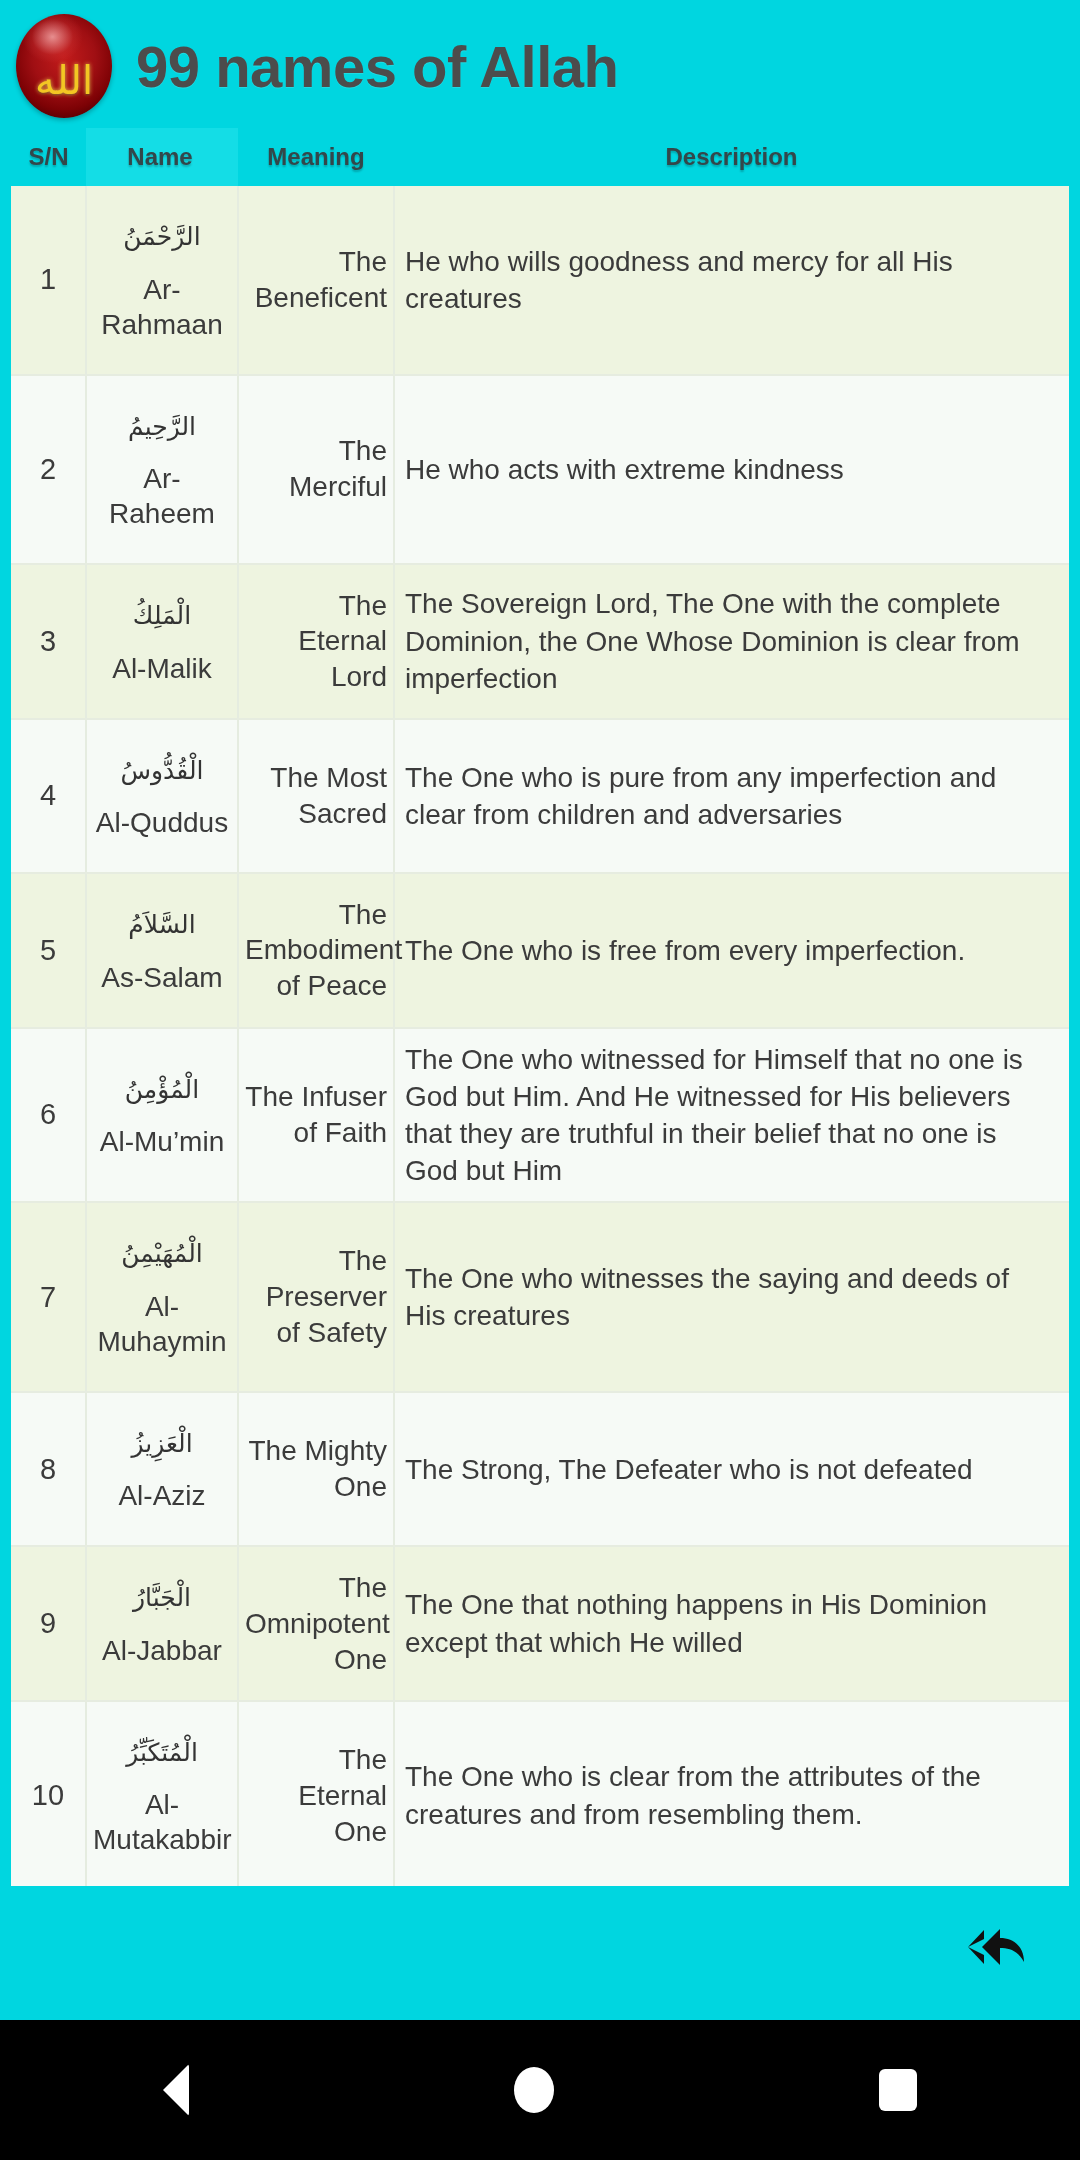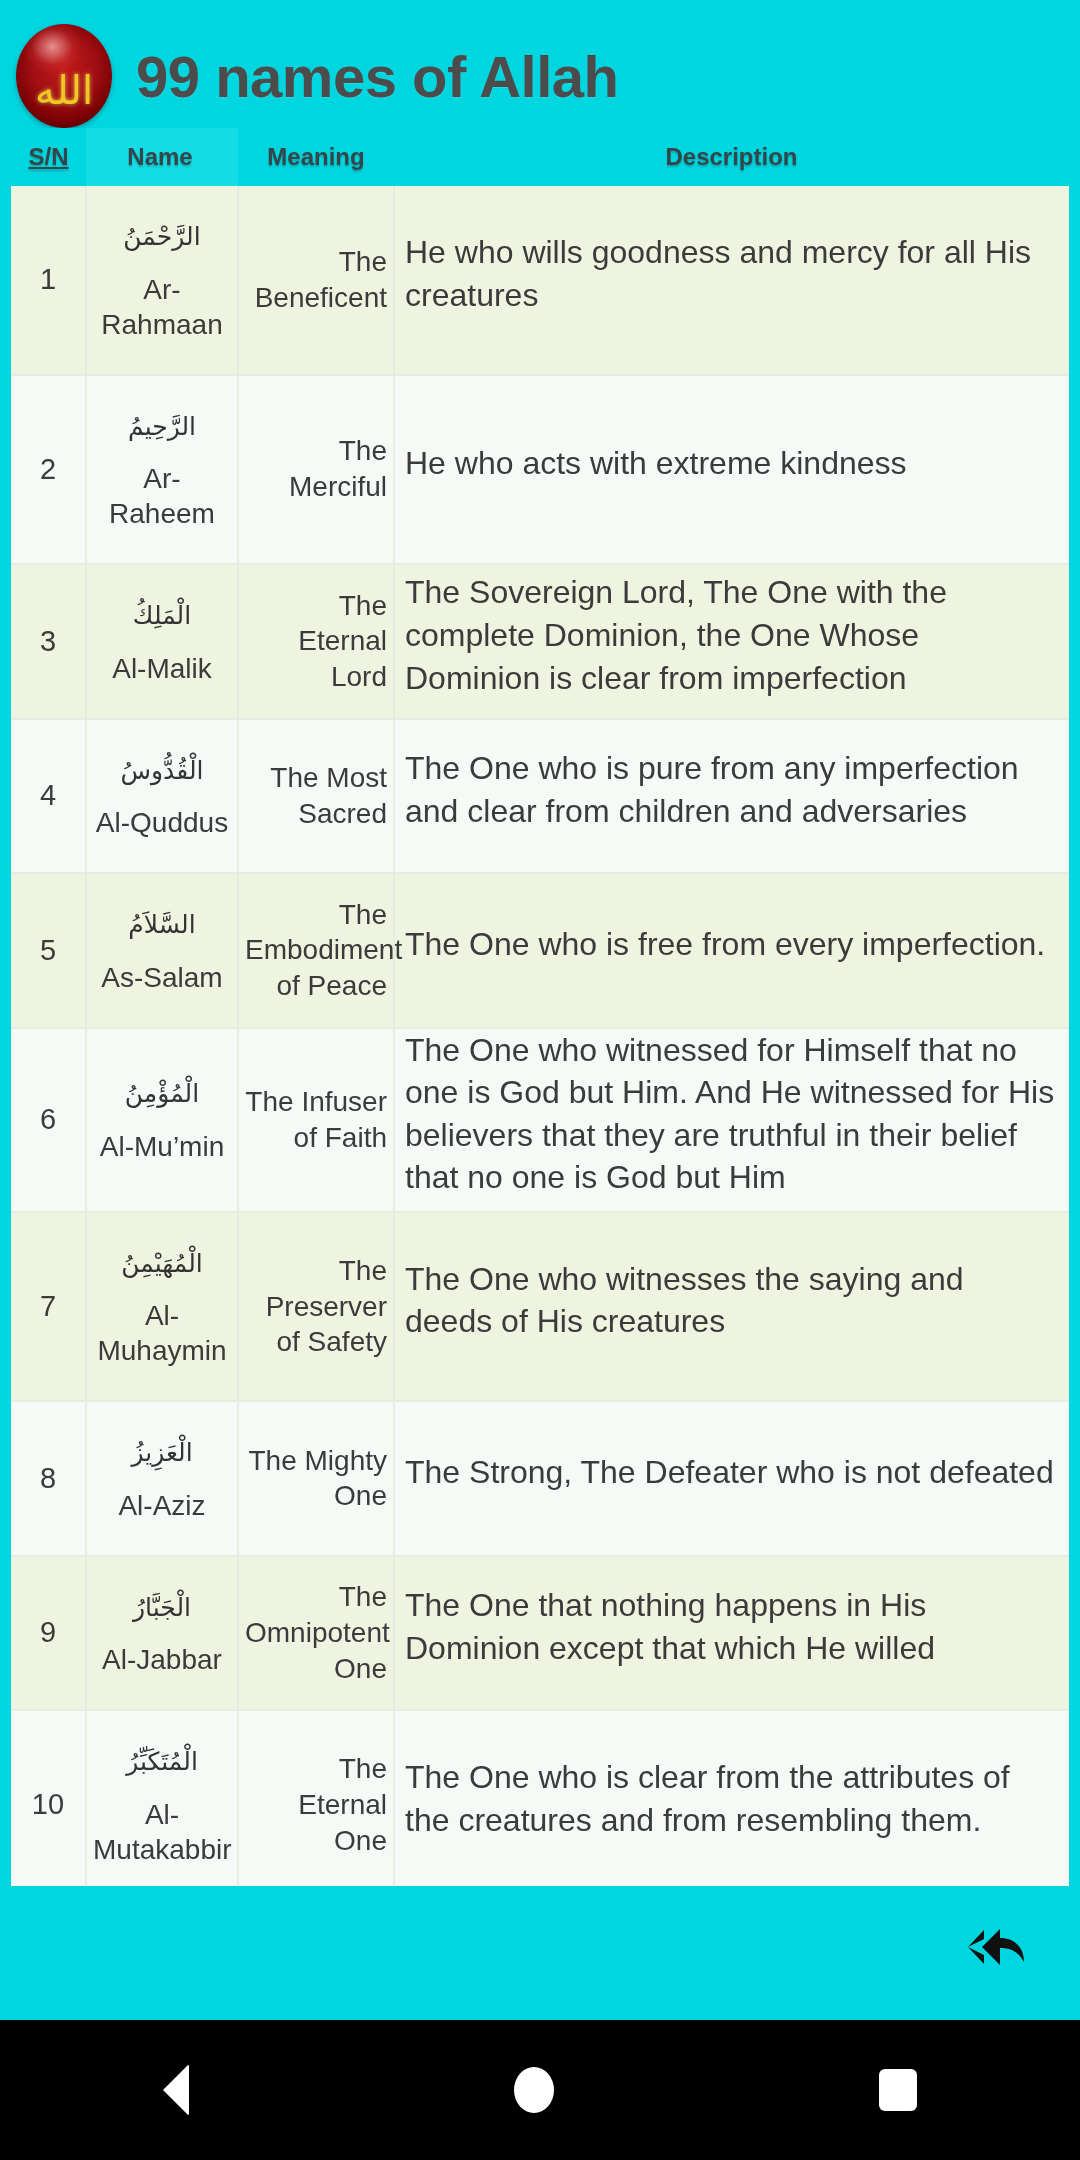--- a/index.html
+++ b/index.html
@@ -6,21 +6,21 @@
   html,body{
     width:1080px; height:2160px;
     background:#00d6e0;
     font-family:"Liberation Sans","DejaVu Sans",sans-serif;
     overflow:hidden;
   }
   #app{ position:relative; width:1080px; height:2160px; background:#00d6e0; }
 
   
   .appbar{
-    position:absolute; left:0; top:12px; width:1080px; height:128px;
+    position:absolute; left:0; top:2px; width:1080px; height:128px;
     background:#00d6e0; display:flex; align-items:center;
   }
   .logo{
     width:96px; height:104px; margin-left:16px; border-radius:50%;
     background:
       radial-gradient(ellipse 46px 40px at 38% 22%, rgba(255,190,190,.72) 0%, rgba(220,70,70,.22) 45%, rgba(0,0,0,0) 66%),
       radial-gradient(ellipse 60px 62px at 50% 42%, #c21b1b 0%, #a00f13 52%, #7d0205 84%, #5c0003 100%);
     position:relative; flex:none;
     box-shadow:0 2px 5px rgba(0,0,0,.28);
   }
@@ -43,21 +43,21 @@
   }
   .colheader .hl{
     position:absolute; left:86px; top:0; width:152px; height:58px;
     background:#14dde6;
   }
   .colheader .hcell{
     position:absolute; top:0; height:58px; line-height:58px;
     text-align:center; font-size:24px; font-weight:bold; color:#33474a;
     text-shadow:0 2px 2px rgba(0,0,0,.22);
   }
-  .hc-sn  { left:11px;  width:75px;text-decoration:underline; }
+  .hc-sn  { left:11px;  width:75px; }
   .hc-nm  { left:72px;  width:176px; }
   .hc-mn  { left:238px; width:156px; }
   .hc-ds  { left:394px; width:675px; }
 
   
   .tablewrap{
     position:absolute; left:11px; top:186px; width:1058px; height:1700px;
     overflow:hidden; background:#f6faf2;
   }
   table{ width:1058px; border-collapse:collapse; table-layout:fixed; }
@@ -85,21 +85,21 @@
     font-size:25px; line-height:1.5; direction:rtl; display:block;
     color:#333;
   }
   .c-nm-cell .tr{
     display:block; font-size:28px; line-height:1.25; margin-top:16px; color:#3b3b3b;
   }
   .c-mn-cell{
     text-align:right; font-size:28px; line-height:1.28; padding:10px 6px; color:#3b3b3b;
   }
   .c-ds-cell{
-    text-align:left; font-size:32px; line-height:1.33; padding:0 12px 12px 10px; color:#3b3b3b;
+    text-align:left; font-size:28px; line-height:1.33; padding:12px 12px 12px 10px; color:#3b3b3b;
   }
 
   
   .bottombar{
     position:absolute; left:0; top:1886px; width:1080px; height:134px;
     background:#00d6e0;
   }
   .backbtn{
     position:absolute; right:50px; top:28px; width:82px; height:66px;
     display:flex; align-items:center; justify-content:center;

